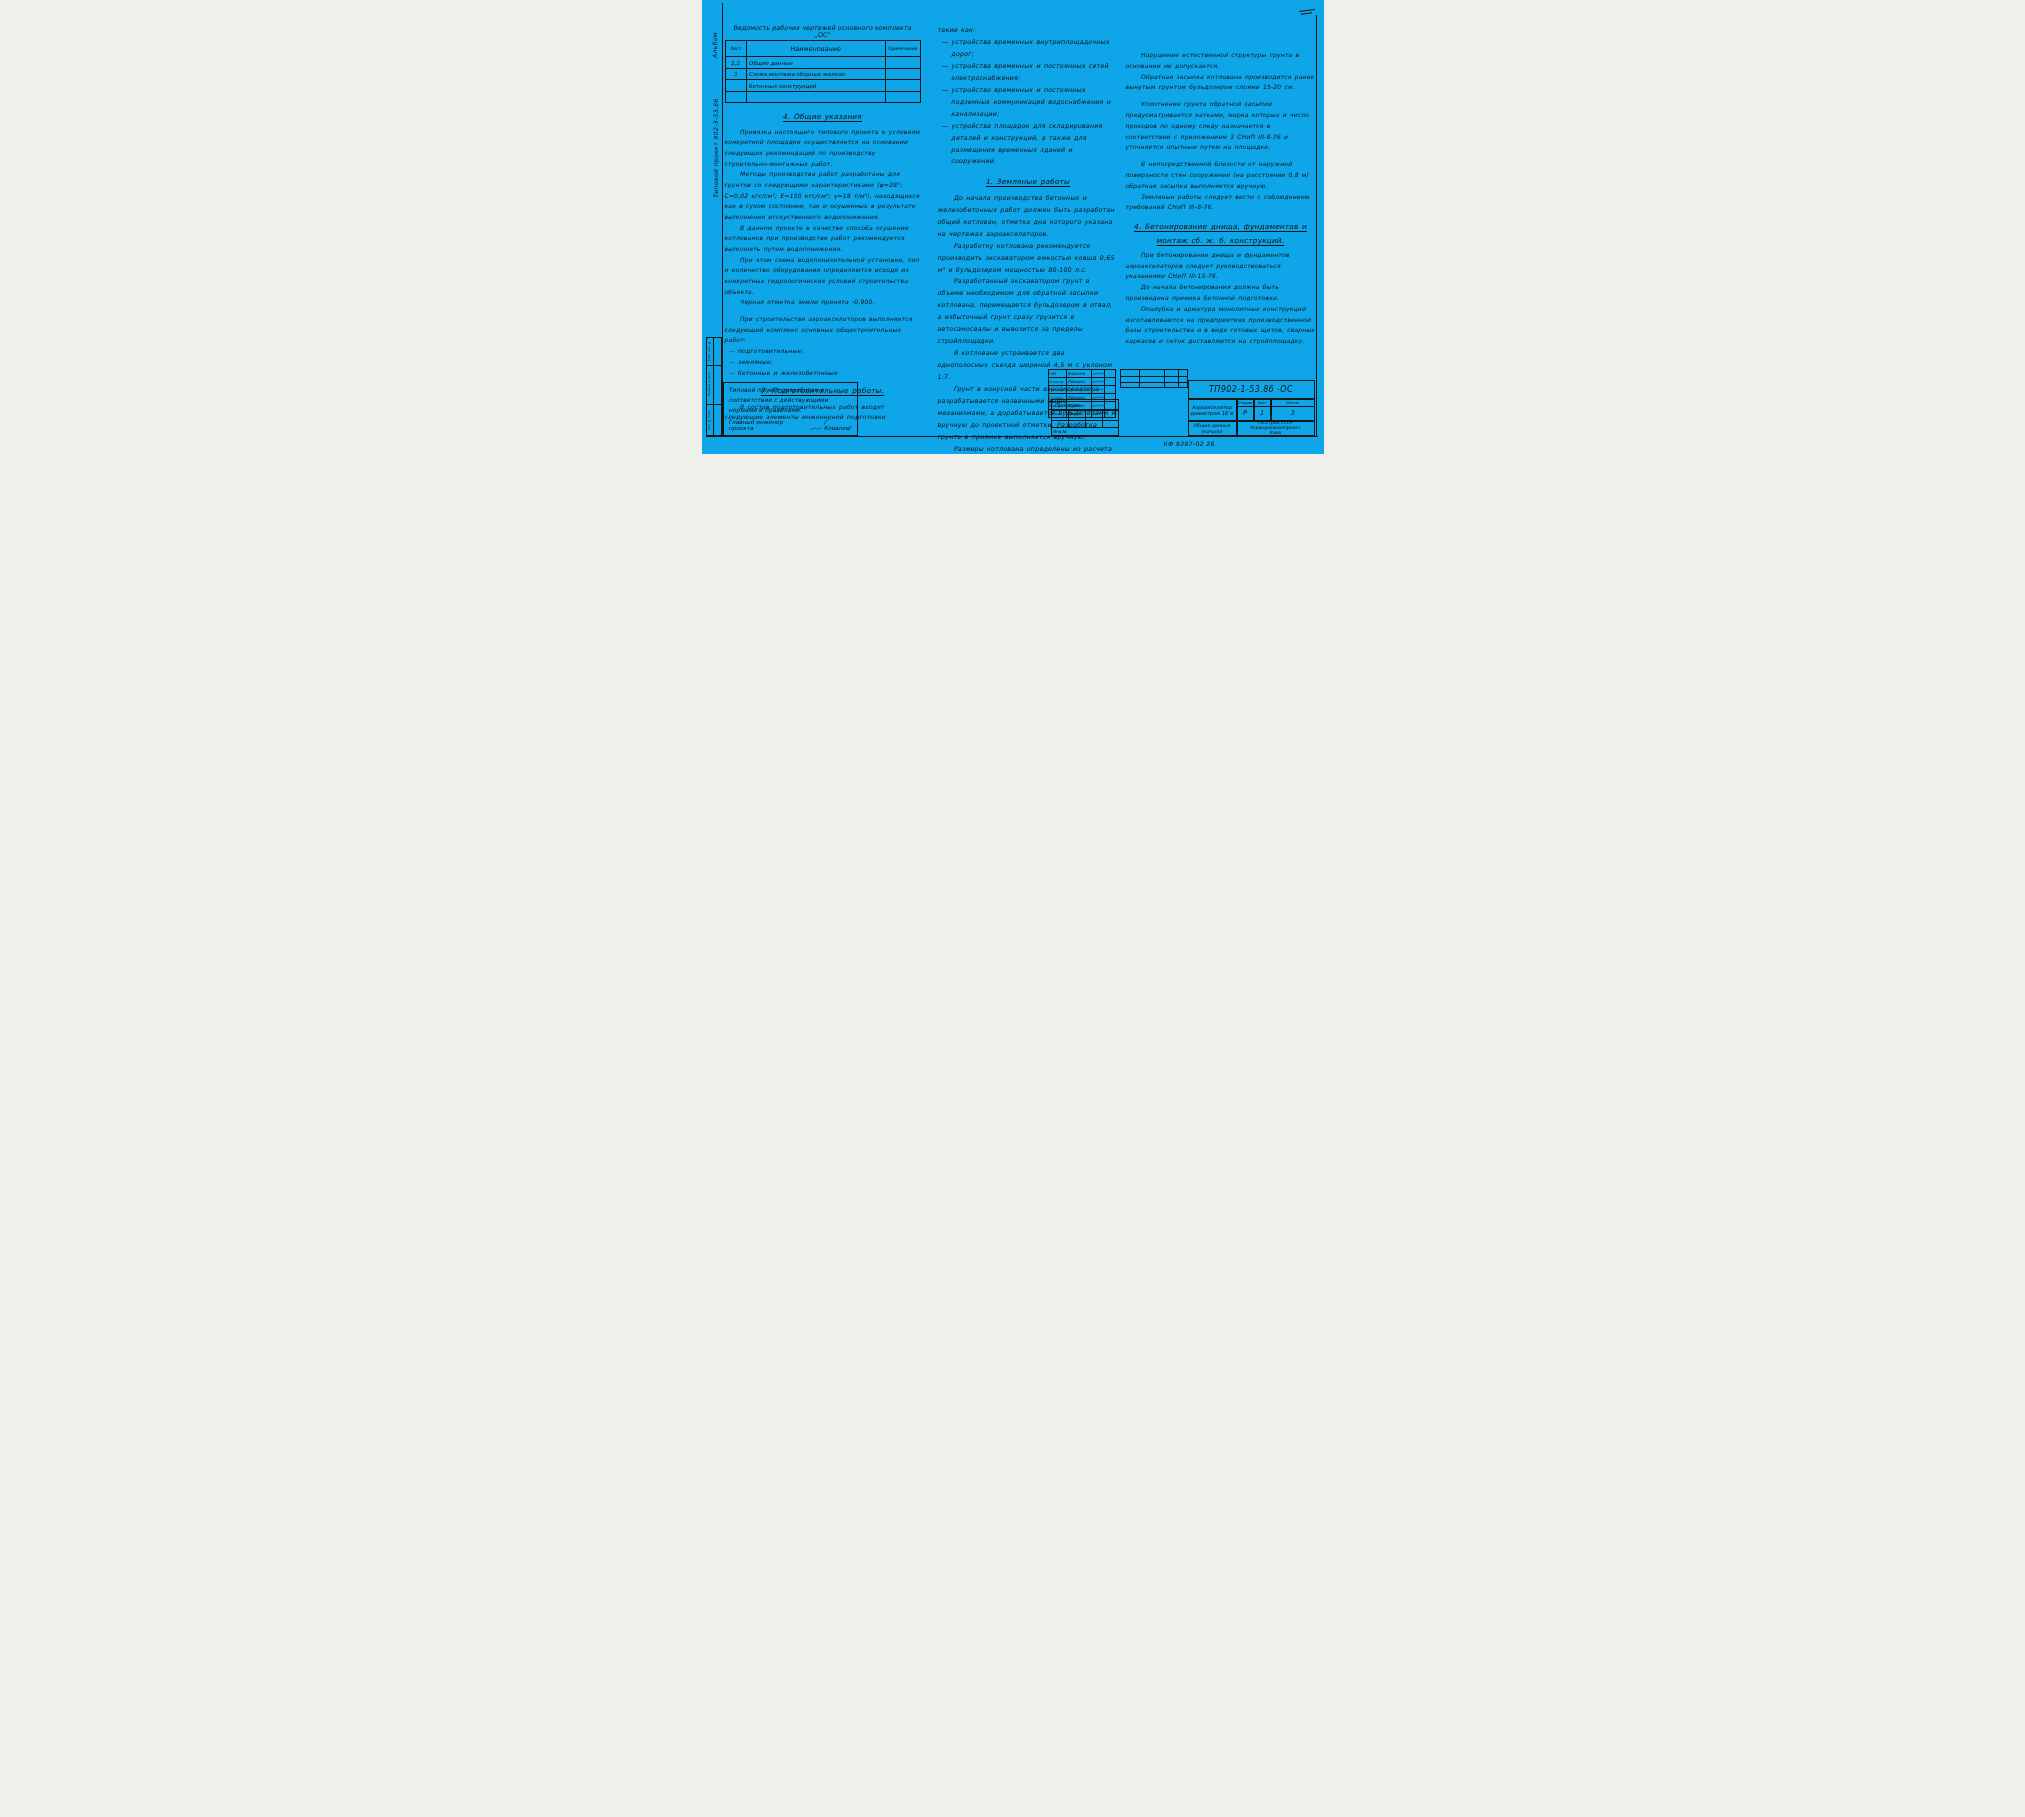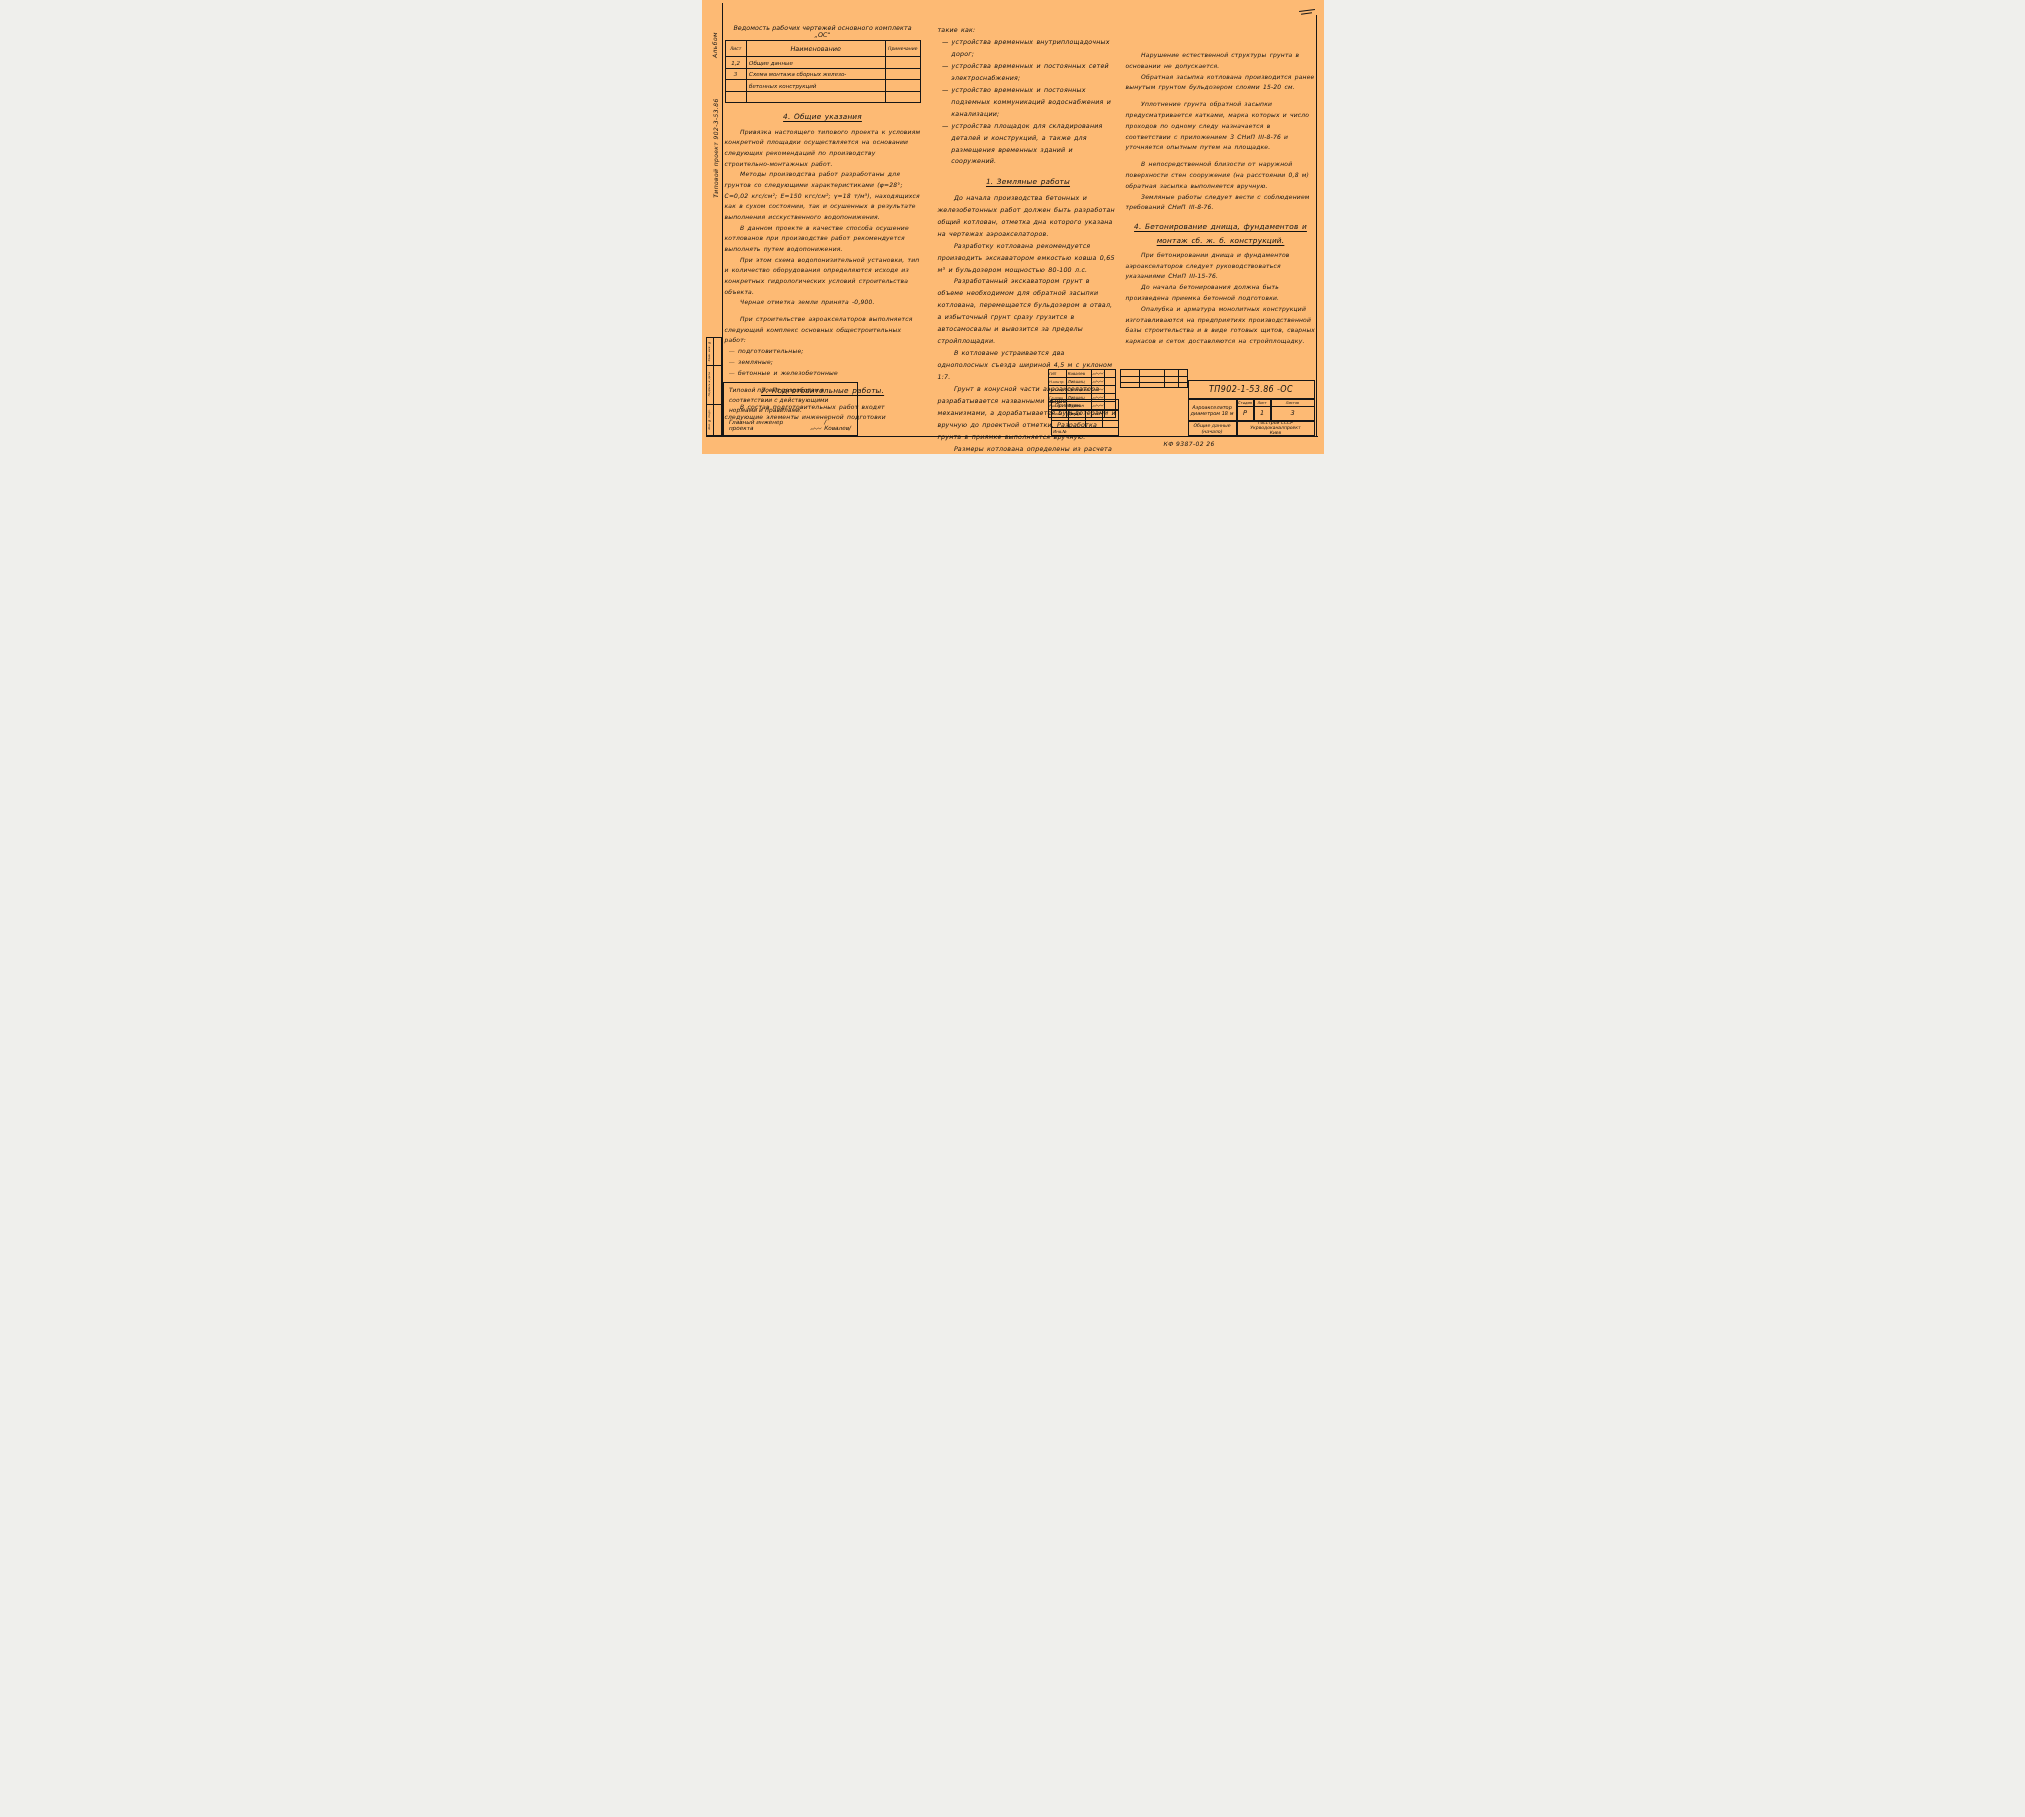--- a/index.html
+++ b/index.html
@@ -1,18 +1,18 @@
 <!DOCTYPE html>
 <html style="font-size:6.5px"><head>
 <meta charset="utf-8">
 <style>
   html,body{margin:0;padding:0;background:#efefec;}
   .sheet{
     position:relative;width:622px;height:454px;margin:0 auto;
-    background:#fdba74;color:#121212;overflow:hidden;
+    background:#0ea5e9;color:#121212;overflow:hidden;
     font-family:"DejaVu Sans",sans-serif;font-style:italic;
   }
   
   .ln{position:absolute;background:#161616;}
   .frame-left{left:20px;top:3.2px;bottom:17.4px;width:1.2px;}
   .frame-bottom{left:4px;right:5.7px;top:436px;height:1.2px;}
   .frame-right{right:6.5px;top:14.6px;bottom:17px;width:1.2px;}
   .tick-a{right:9px;top:9.7px;width:16px;height:0.8px;transform:rotate(-8deg);}
   .tick-b{right:12px;top:13px;width:10.5px;height:0.8px;transform:rotate(-8deg);}
   

